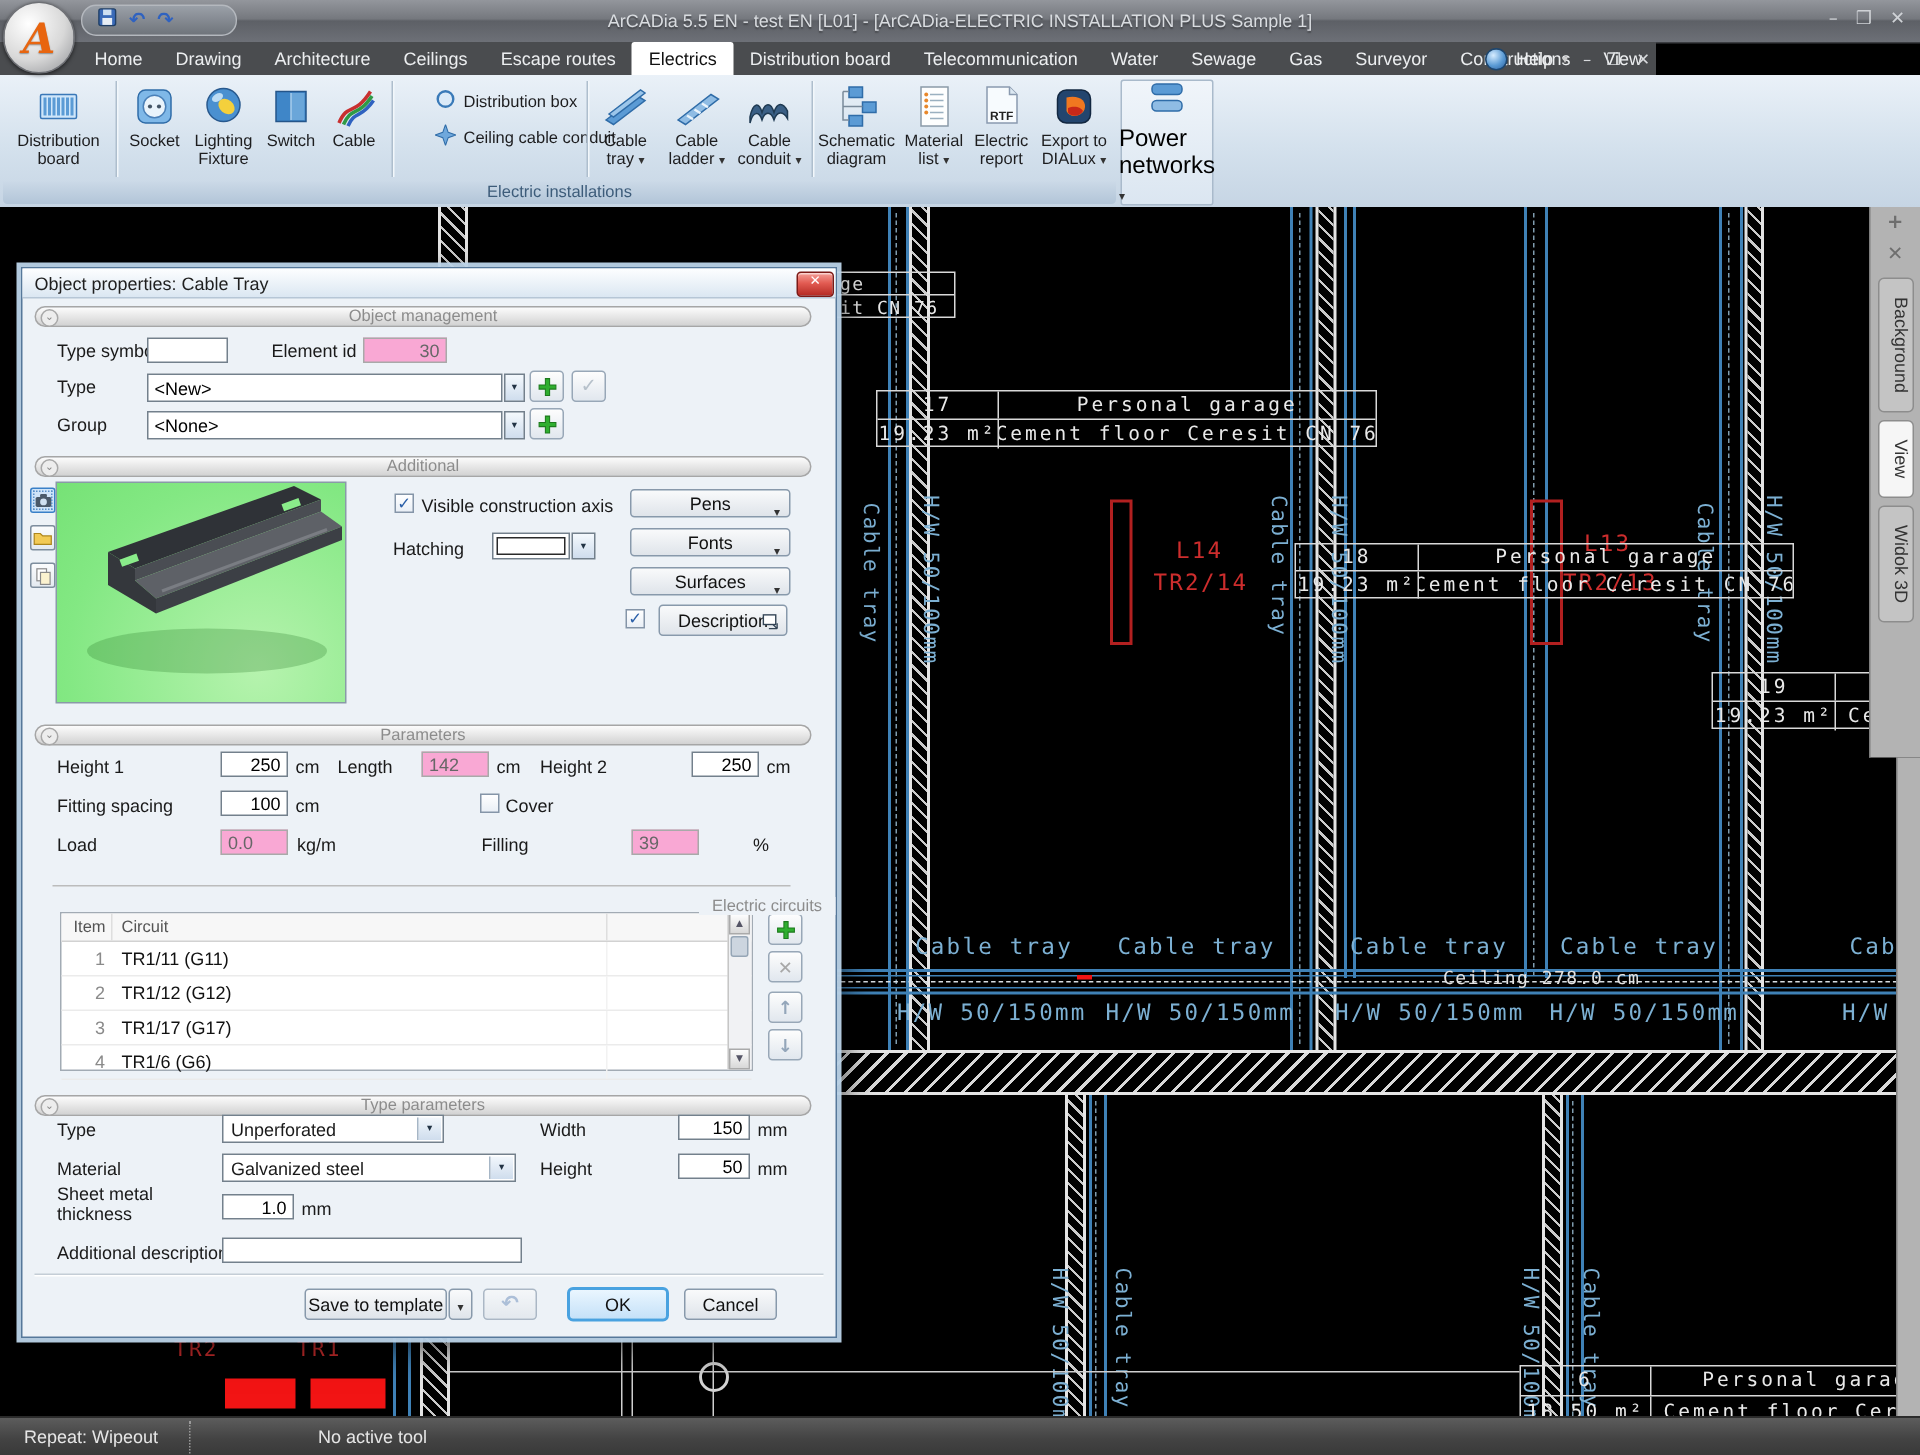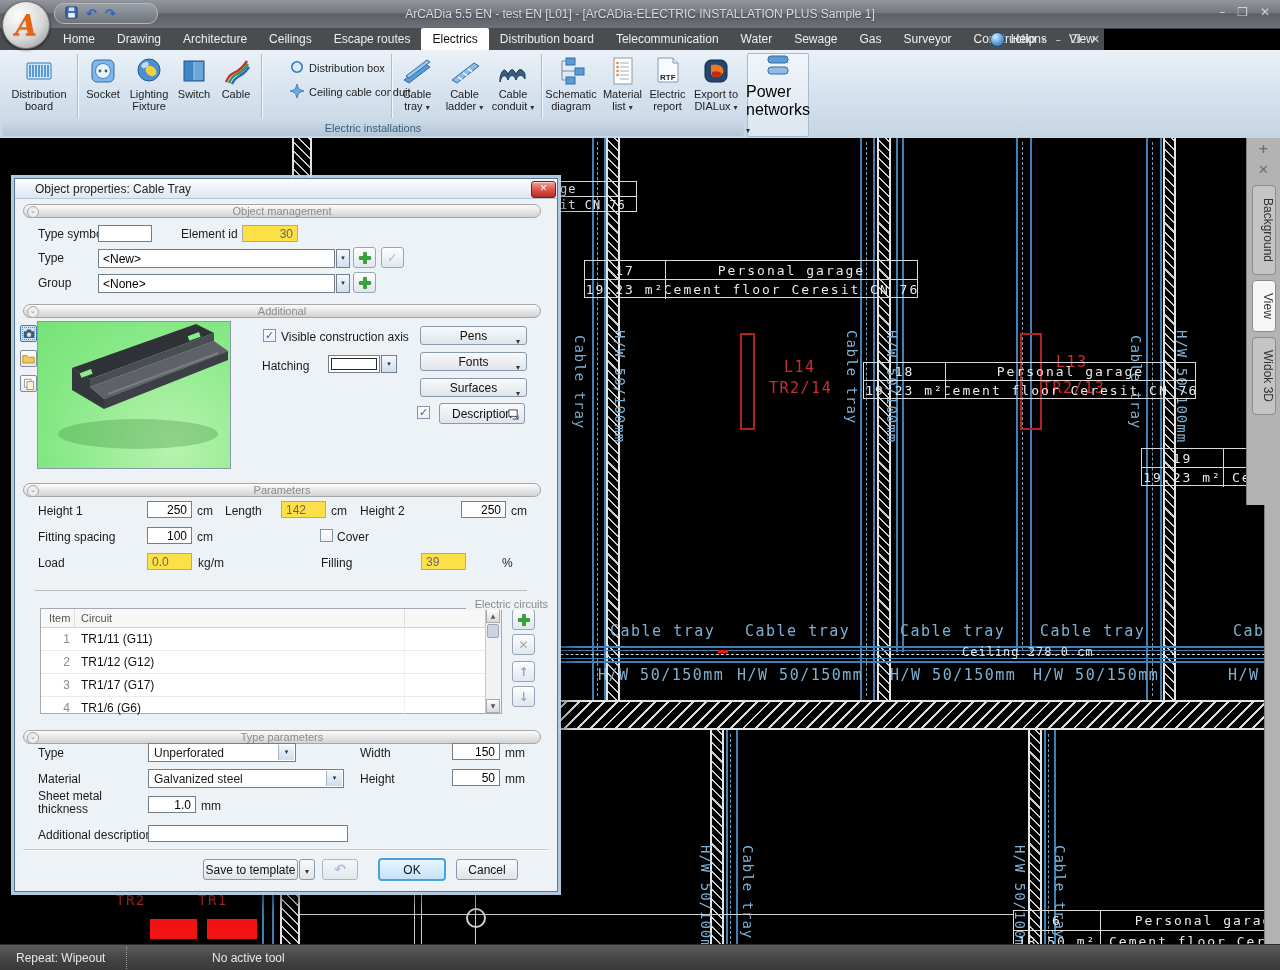--- a/index.html
+++ b/index.html
@@ -85,35 +85,35 @@
   
   #statusbar{position:absolute;left:0;top:944px;width:1280px;height:26px;z-index:40;
     background:linear-gradient(#5d5d5d,#434343 55%,#383838);border-top:1px solid #2a2a2a;color:#e6e6e6;font-size:12px;}
   #status-sep{position:absolute;left:126px;top:2px;bottom:2px;border-left:1px dotted #9a9a9a;}
   
   #dialog{position:absolute;left:14px;top:178px;width:542px;height:712px;background:#edf2f7;z-index:20;
     border:1px solid #56789a;box-shadow:0 0 0 3px rgba(188,212,233,.95),4px 7px 20px rgba(0,0,0,.65);
     font-size:12px;color:#1a1a1a;}
   #dlg-title{position:absolute;left:0;top:0;width:100%;height:20px;
     background:linear-gradient(#fdfeff,#dbe7f2);border-bottom:1px solid #b6c6d6;line-height:20px;
-    padding-left:20px;box-sizing:border-box;color:#1f1f1f;}
+    padding-left:8px;box-sizing:border-box;color:#1f1f1f;}
   #dlg-close{position:absolute;left:516px;top:2px;width:23px;height:15px;border-radius:3px;
     background:linear-gradient(#f5a098,#e25b52 45%,#b52b24);border:1px solid #7c1a16;color:#fff;
     font-size:9px;line-height:13px;text-align:center;font-family:"DejaVu Sans",sans-serif;
     box-shadow:inset 0 1px 0 rgba(255,255,255,.55);}
   .secbar{position:absolute;left:8px;width:518px;height:14px;border-radius:7px;
     background:linear-gradient(#fcfcfc,#d2d2d2);border:1px solid #a6a6a6;box-sizing:border-box;
     text-align:center;font-size:11px;color:#8c8c8c;line-height:12px;}
   .secchev{position:absolute;left:3px;top:1px;width:10px;height:10px;border-radius:50%;border:1px solid #a8a8a8;
     background:#ededed;color:#8a8a8a;font-size:7px;line-height:9px;text-align:center;font-family:"DejaVu Sans",sans-serif;}
   .dlbl{position:absolute;white-space:nowrap;}
   .din{position:absolute;border:1px solid #73808c;background:#fff;font-size:12px;
     font-family:"Liberation Sans",sans-serif;padding:0 4px;box-sizing:border-box;height:17px;color:#000;}
   .din.ra{text-align:right;}
-  .din.dis{background:#fde047;color:#676767;border-color:#a9a9a9;}
+  .din.dis{background:#f9a8d4;color:#676767;border-color:#a9a9a9;}
   .ddbtn{position:absolute;border:1px solid #73808c;background:linear-gradient(#f4f9fd,#cfdded);
     text-align:center;font-size:7px;color:#234;box-sizing:border-box;font-family:"DejaVu Sans",sans-serif;}
   .tbtn{position:absolute;background:linear-gradient(#fdfdfd,#e1e7ee);border:1px solid #98a7b7;border-radius:3px;
     display:flex;align-items:center;justify-content:center;box-sizing:border-box;}
   .sbtn{position:absolute;background:linear-gradient(#f9fafb,#dfe4ea);border:1px solid #8899ab;border-radius:3px;
     text-align:center;font-size:12px;color:#111;box-sizing:border-box;}
   .chk{position:absolute;width:13px;height:13px;border:1px solid #8595a8;box-sizing:border-box;
     background:linear-gradient(#fff,#e9eff6);font-size:11px;line-height:11px;text-align:center;color:#2a5fa8;
     font-weight:bold;font-family:"DejaVu Sans",sans-serif;}
   .combo{position:absolute;border:1px solid #73808c;background:#fff;box-sizing:border-box;height:19px;

